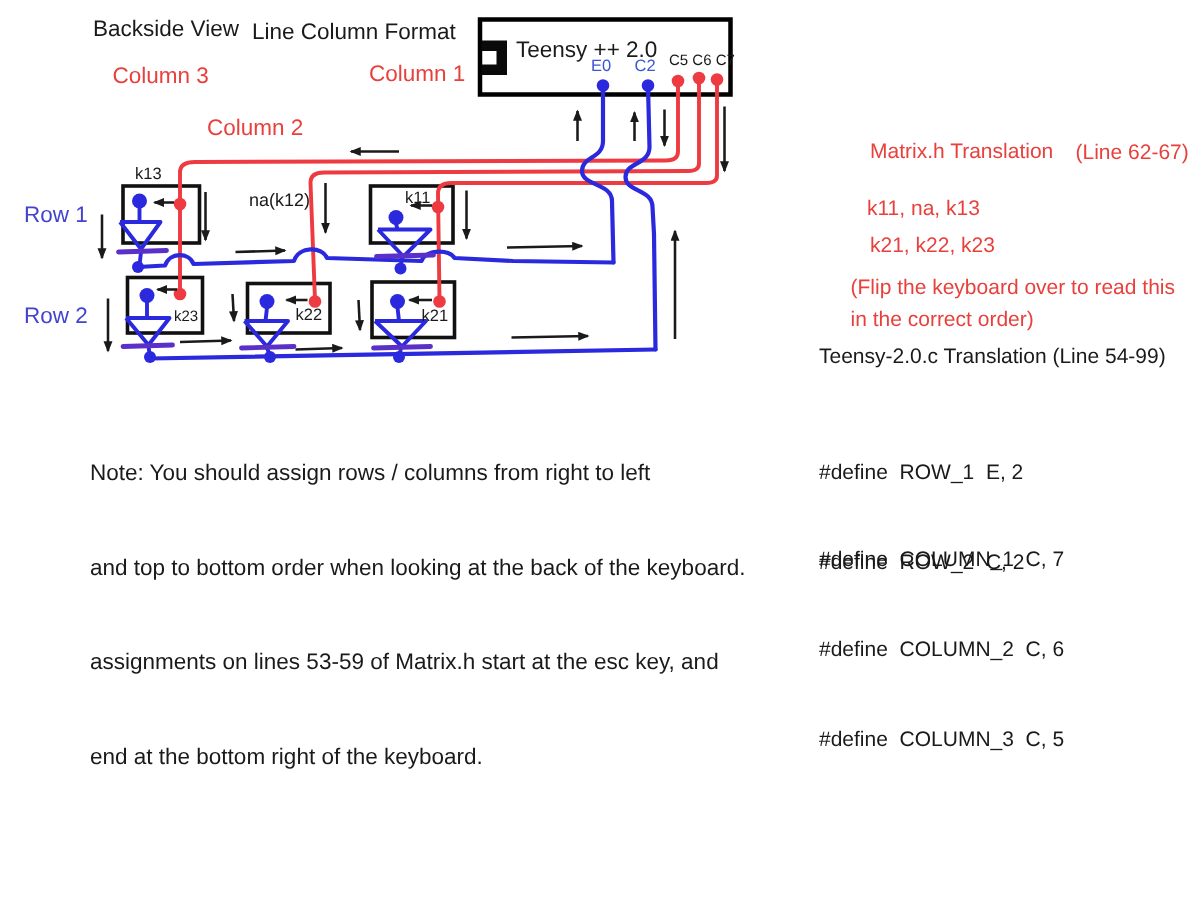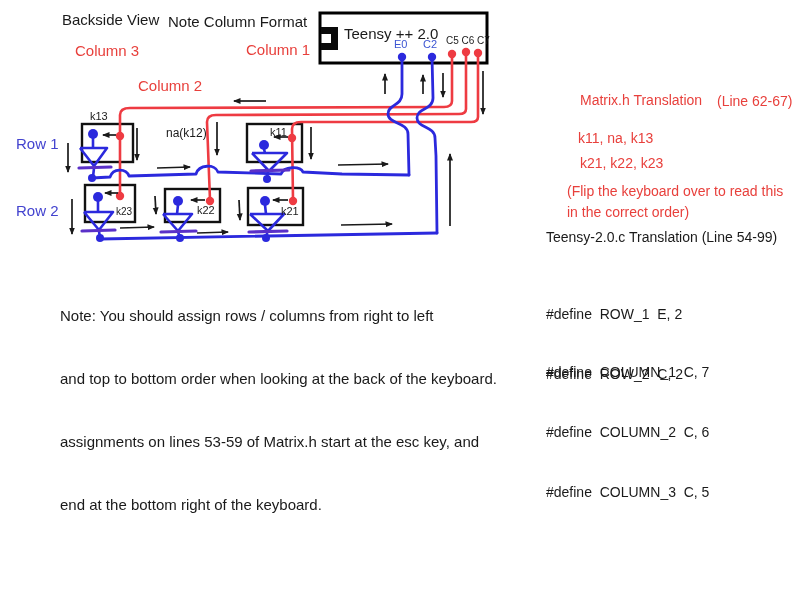--- a/index.html
+++ b/index.html
@@ -131,21 +131,21 @@
       <path class="arr" d="M450,226 L450,154"></path>
       <path class="arr" d="M116,135 L103,135"></path>
       <path class="arr" d="M288,137 L274,137"></path>
       <path class="arr" d="M118,193 L105,193"></path>
       <path class="arr" d="M205,200 L191,200"></path>
       <path class="arr" d="M288,200 L273,200"></path>
     </g>
   </svg>
 
   <div class="lbl fs15 ink" style="left:62px;top:11px;">Backside View</div>
-  <div class="lbl fs15 ink" style="left:168px;top:13px;">Note Column Format</div>
+  <div class="lbl fs15 ink" style="left:168px;top:13px;">Line Column Format</div>
 
   <div class="lbl fs15 red" style="left:75px;top:42px;">Column 3</div>
   <div class="lbl fs15 red" style="left:246px;top:41px;">Column 1</div>
   <div class="lbl fs15 red" style="left:138px;top:77px;">Column 2</div>
   <div class="lbl fs15 blue" style="left:16px;top:135px;">Row 1</div>
   <div class="lbl fs15 blue" style="left:16px;top:202px;">Row 2</div>
 
   <div class="lbl fs15 ink" style="left:344px;top:25px;">Teensy ++ 2.0</div>
   <div class="lbl fs11 pinblue" style="left:394px;top:38px;">E0</div>
   <div class="lbl fs11 pinblue" style="left:423px;top:38px;">C2</div>

